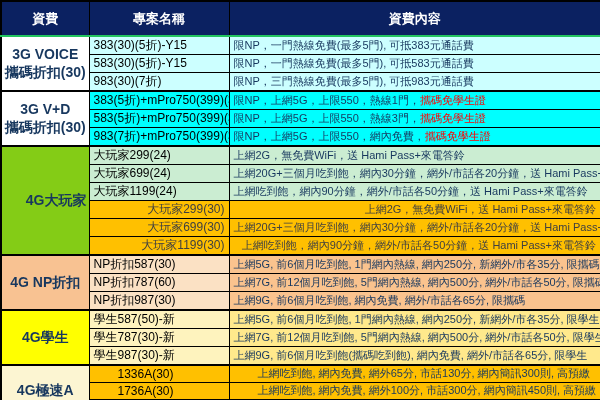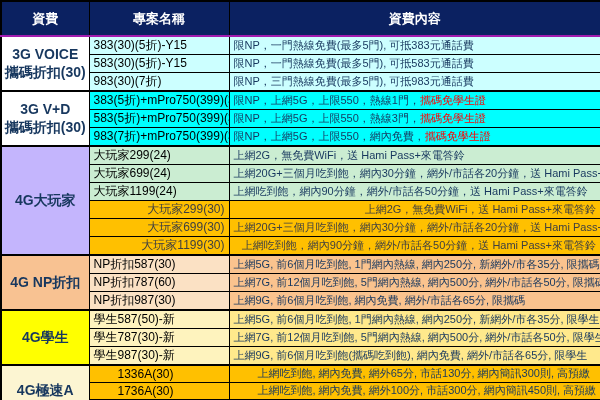--- a/index.html
+++ b/index.html
@@ -6,38 +6,38 @@
   .wrap{width:600px;height:400px;overflow:hidden;}
   table{
     width:600px;height:400px;table-layout:fixed;border-collapse:collapse;
     font-family:"Liberation Sans","DejaVu Sans",sans-serif;
     border:2px solid #000;
   }
   col.c1{width:88px;} col.c2{width:140px;} col.c3{width:372px;}
   th,td{border:1px solid #000;overflow:hidden;white-space:nowrap;}
   th{
     background:#0B2161;color:#fff;font-size:13px;font-weight:bold;
-    height:31px;border-bottom:2px solid #a21caf;
+    height:31px;border-bottom:2px solid #22c55e;
   }
   tr{height:17px;}
   td{font-size:11px;padding:0 4px;}
   td.grp{
     text-align:center;font-weight:bold;color:#17375E;font-size:14px;
     padding:0 2px;white-space:normal;line-height:1.25;background:#fff;margin-top:28px;
   }
   td.proj{font-size:12px;color:#000;margin-left:28px;}
   td.cont{color:#17375E;}
   .red{color:#FF0000;}
   tr.top td{border-top:2px solid #000;}
   
   tr.g1 td.proj, tr.g1 td.cont{background:#CCFFFF;}
   
   tr.g2 td.proj, tr.g2 td.cont{background:#00FFFF;}
   
-  td.grp.g3{background:#c4b5fd;}
+  td.grp.g3{background:#84cc16;text-align:right;}
   tr.g3a td.proj, tr.g3a td.cont{background:#CBEDD2;}
   tr.g3b td.proj, tr.g3b td.cont{background:#FFC000;color:#404040;text-align:right;}
   
   td.grp.g4{background:#F8C292;}
   tr.g4 td.proj{background:#FBE1C4;}
   tr.g4 td.cont{background:#FAC38E;}
   
   td.grp.g5{background:#FFFF00;}
   tr.g5 td.proj{background:#FEF3BE;}
   tr.g5 td.cont{background:#FFE98C;margin-top:44px;}

